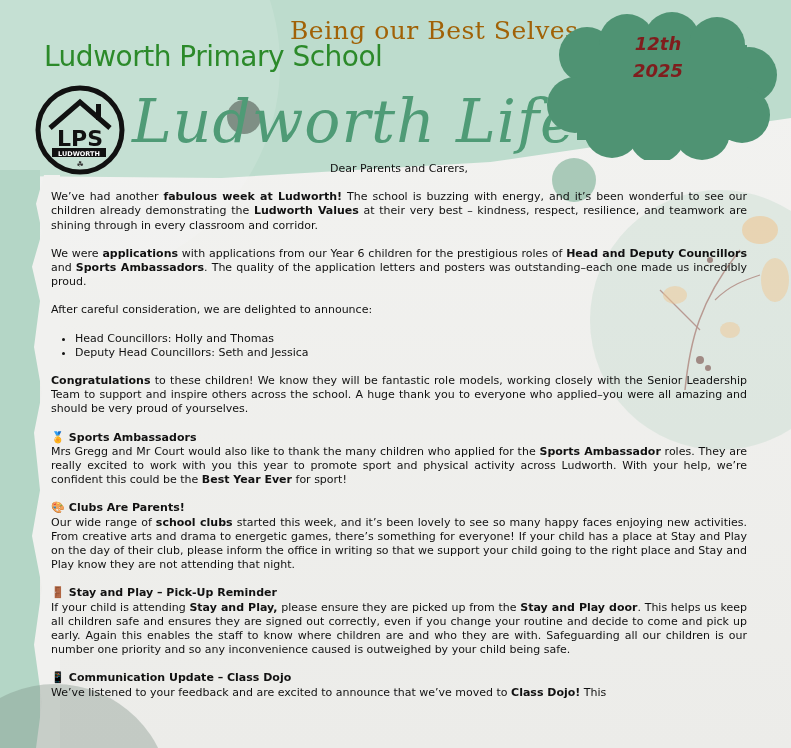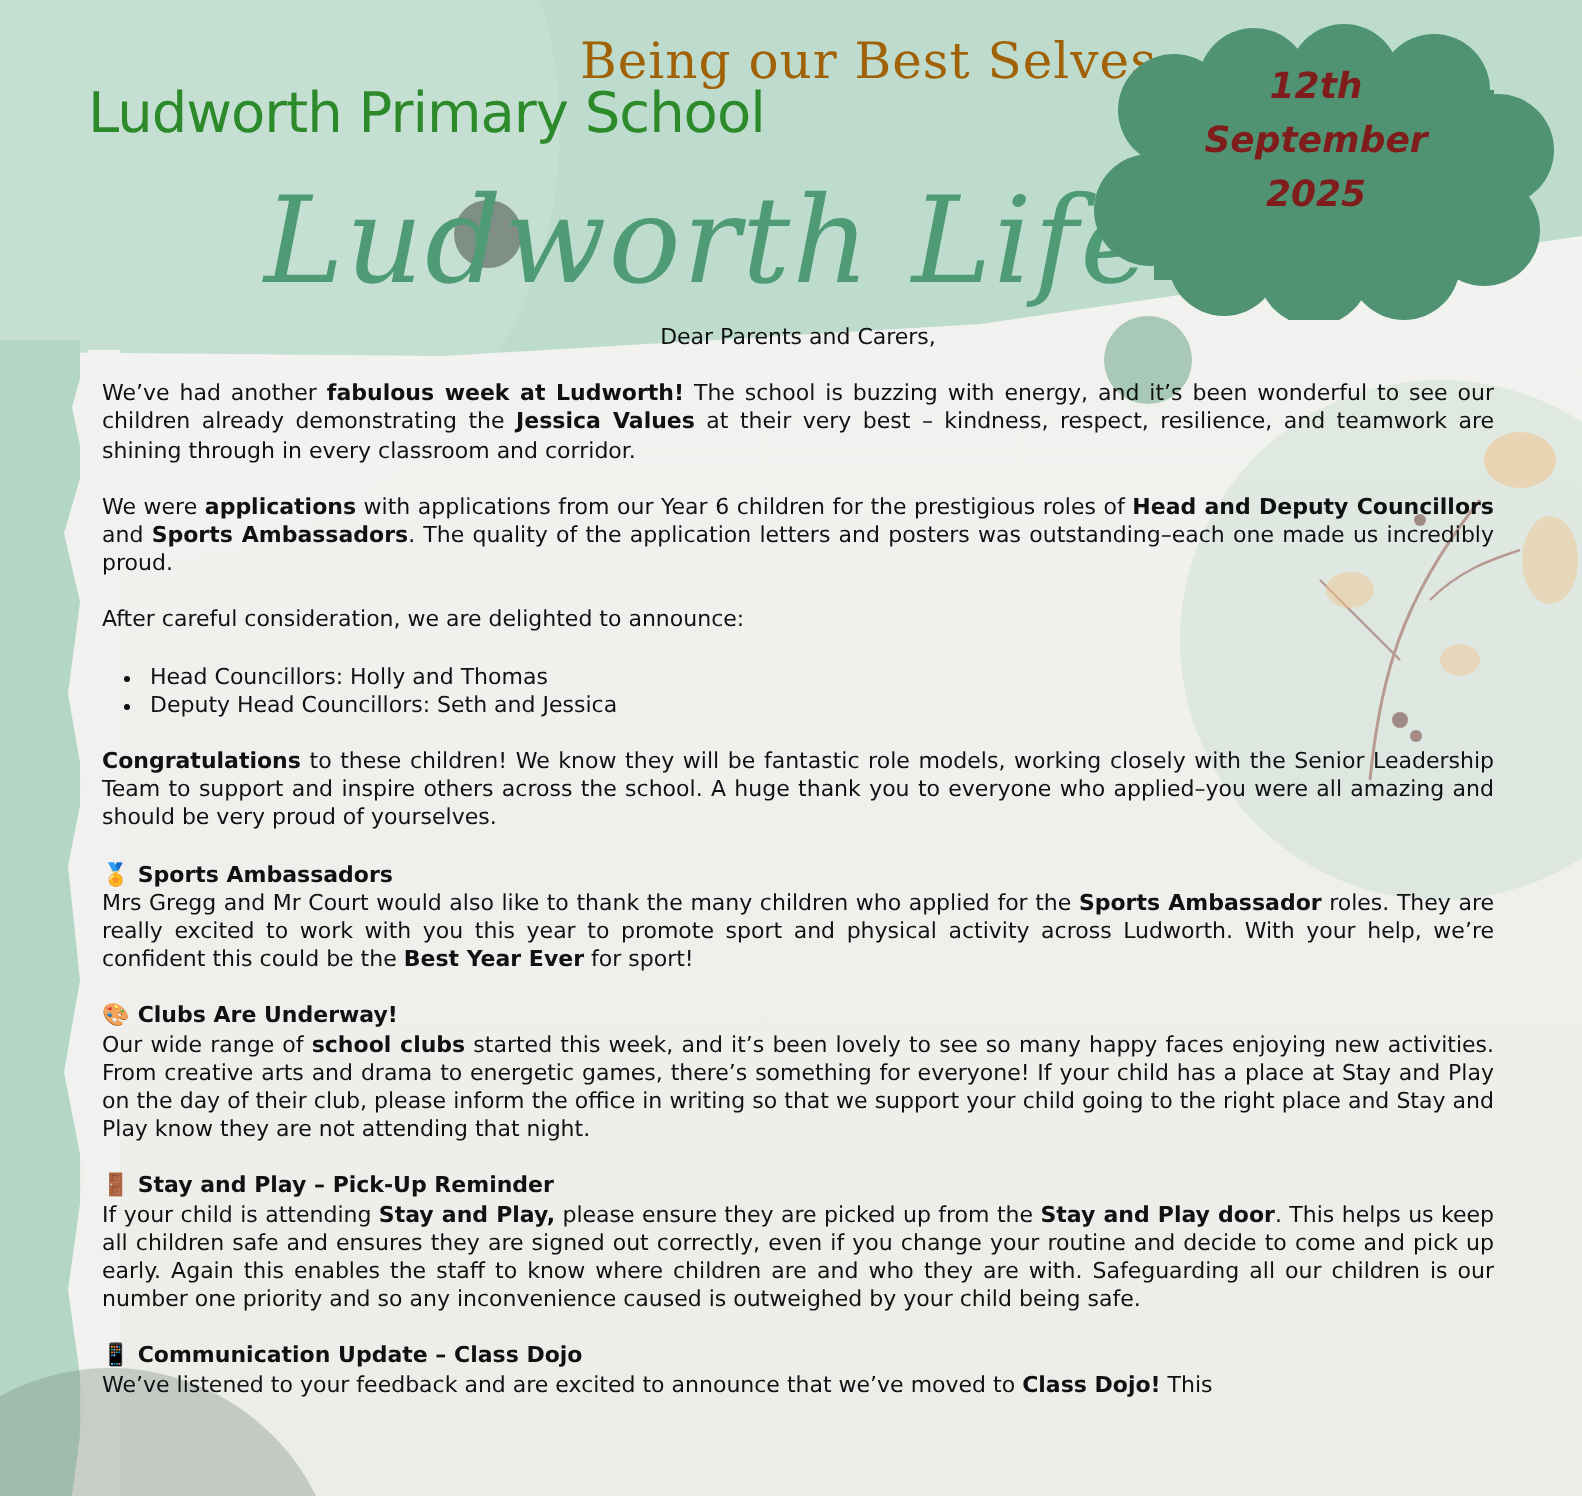--- a/index.html
+++ b/index.html
@@ -109,66 +109,76 @@
   </div>
   <div class="left-strip"></div>
   <div class="left-torn"></div>
   <div class="bottom-left-blob"></div>
   <div class="small-dot1"></div>
   <div class="small-dot2"></div>
 
   <div class="tagline">Being our Best Selves</div>
   <div class="school-name">Ludworth Primary School</div>
 
+  <div class="logo">
+    <svg width="92" height="92" viewBox="0 0 92 92">
+      <circle cx="46" cy="46" r="42" fill="none" stroke="#111" stroke-width="5"></circle>
+      <path d="M16 44 L46 18 L76 44" fill="none" stroke="#111" stroke-width="5"></path>
+      <rect x="62" y="20" width="5" height="16" fill="#111"></rect>
+      <text x="46" y="62" text-anchor="middle" font-family="DejaVu Sans, sans-serif" font-weight="bold" font-size="22" fill="#111">LPS</text>
+      <rect x="18" y="64" width="54" height="9" fill="#111"></rect>
+      <text x="45" y="71.5" text-anchor="middle" font-family="DejaVu Sans, sans-serif" font-weight="bold" font-size="6.5" fill="#fff">LUDWORTH</text>
+      <text x="46" y="83" text-anchor="middle" font-size="8" fill="#333">☘</text>
+    </svg>
+  </div>
 
   <div class="brand-title">Ludworth Life</div>
 
   <svg class="date-badge" viewBox="0 0 242 150">
     <g fill="#4f9373">
       <circle cx="50" cy="45" r="28"></circle>
       <circle cx="90" cy="32" r="28"></circle>
       <circle cx="135" cy="30" r="28"></circle>
       <circle cx="180" cy="35" r="28"></circle>
       <circle cx="212" cy="65" r="28"></circle>
       <circle cx="205" cy="105" r="28"></circle>
       <circle cx="165" cy="122" r="28"></circle>
       <circle cx="120" cy="125" r="28"></circle>
       <circle cx="75" cy="120" r="28"></circle>
       <circle cx="38" cy="95" r="28"></circle>
       <rect x="40" y="35" width="170" height="95"></rect>
     </g>
   </svg>
   <div class="date-text">
     <div>12th</div>
-    <div>September</div>
     <div>2025</div>
   </div>
 
   <div class="content">
     <p class="greeting">Dear Parents and Carers,</p>
 
-    <p class="para"><span>We’ve had another </span><b>fabulous week at Ludworth!</b><span> The school is buzzing with energy, and it’s been wonderful to see our children already demonstrating the </span><b>Jessica Values</b><span> at their very best – kindness, respect, resilience, and teamwork are shining through in every classroom and corridor.</span></p>
+    <p class="para"><span>We’ve had another </span><b>fabulous week at Ludworth!</b><span> The school is buzzing with energy, and it’s been wonderful to see our children already demonstrating the </span><b>Ludworth Values</b><span> at their very best – kindness, respect, resilience, and teamwork are shining through in every classroom and corridor.</span></p>
 
     <div class="sec">
       <span>We were </span><b>applications</b><span> with applications from our Year 6 children for the prestigious roles of </span><b>Head and Deputy Councillors</b><span> and </span><b>Sports Ambassadors</b><span>. The quality of the application letters and posters was outstanding–each one made us incredibly proud.</span>
     </div>
     <p class="para">After careful consideration, we are delighted to announce:</p>
     <ul class="winners">
       <li>Head Councillors: Holly and Thomas</li>
       <li>Deputy Head Councillors: Seth and Jessica</li>
     </ul>
     <p class="para"><b>Congratulations</b><span> to these children! We know they will be fantastic role models, working closely with the Senior Leadership Team to support and inspire others across the school. A huge thank you to everyone who applied–you were all amazing and should be very proud of yourselves.</span></p>
 
     <div class="sec">
       <span class="section-title"><span class="emoji">🏅</span> <span>Sports Ambassadors</span></span>
       <span>Mrs Gregg and Mr Court would also like to thank the many children who applied for the </span><b>Sports Ambassador</b><span> roles. They are really excited to work with you this year to promote sport and physical activity across Ludworth. With your help, we’re confident this could be the </span><b>Best Year Ever</b><span> for sport!</span>
     </div>
 
     <div class="sec">
-      <span class="section-title"><span class="emoji">🎨</span> <span>Clubs Are Underway!</span></span>
+      <span class="section-title"><span class="emoji">🎨</span> <span>Clubs Are Parents!</span></span>
       <span>Our wide range of </span><b>school clubs</b><span> started this week, and it’s been lovely to see so many happy faces enjoying new activities. From creative arts and drama to energetic games, there’s something for everyone! If your child has a place at Stay and Play on the day of their club, please inform the office in writing so that we support your child going to the right place and Stay and Play know they are not attending that night.</span>
     </div>
 
     <div class="sec">
       <span class="section-title"><span class="emoji">🚪</span> <span>Stay and Play – Pick-Up Reminder</span></span>
       <span>If your child is attending </span><b>Stay and Play,</b><span> please ensure they are picked up from the </span><b>Stay and Play door</b><span>. This helps us keep all children safe and ensures they are signed out correctly, even if you change your routine and decide to come and pick up early. Again this enables the staff to know where children are and who they are with. Safeguarding all our children is our number one priority and so any inconvenience caused is outweighed by your child being safe.</span>
     </div>
 
     <div class="sec">
       <span class="section-title"><span class="emoji">📱</span> <span>Communication Update – Class Dojo</span></span>

